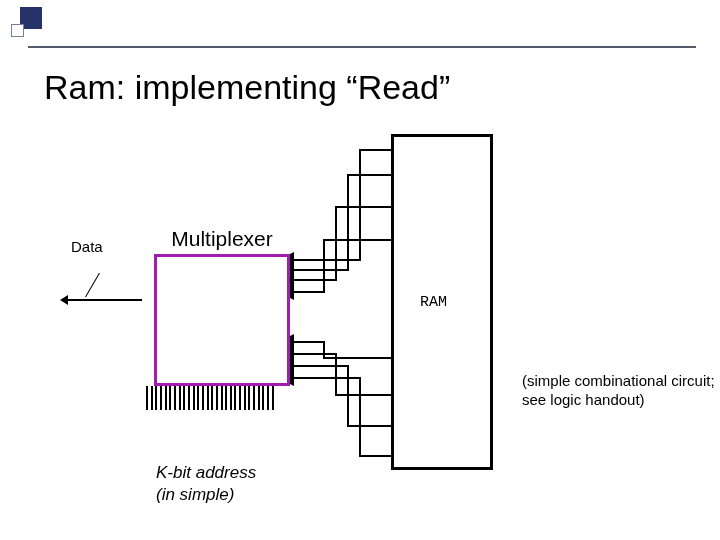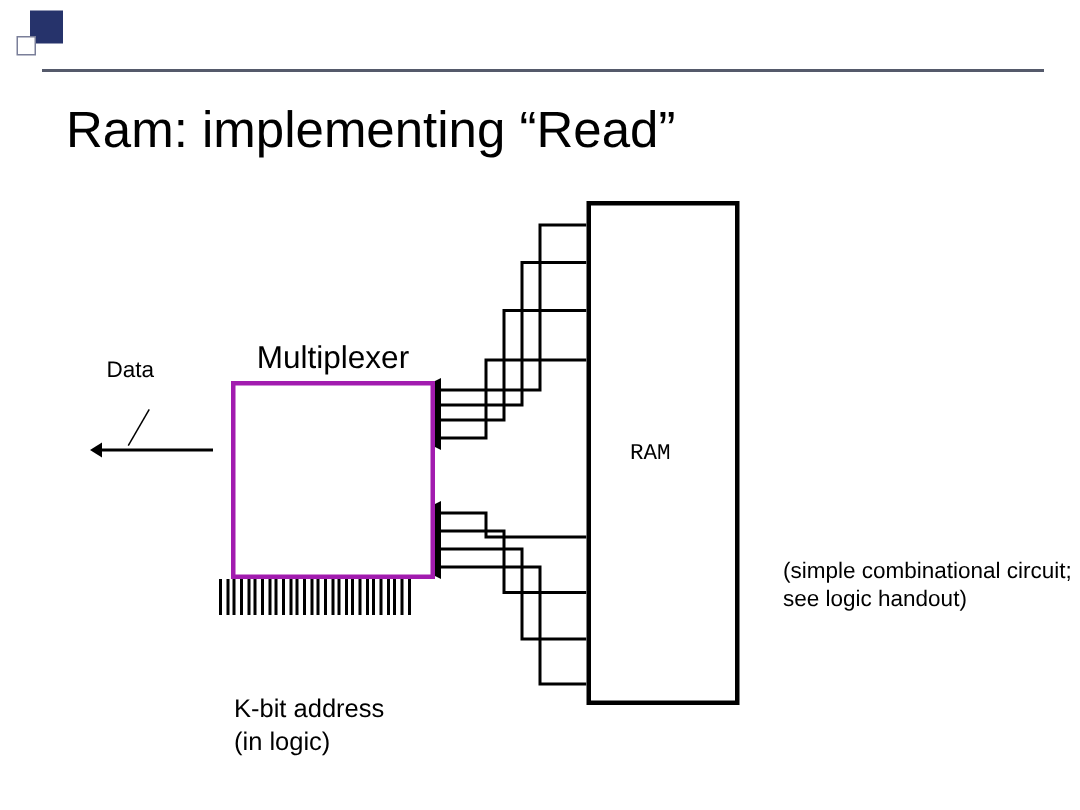--- a/index.html
+++ b/index.html
@@ -98,20 +98,21 @@
     left: 71px;
     top: 238px;
     font-size: 15px;
   }
   .kbit {
     position: absolute;
     left: 156px;
     top: 462px;
     font-size: 17px;
     line-height: 1.3;
+    font-style: italic;
   }
   .rhs {
     position: absolute;
     left: 522px;
     top: 256px;
     width: 196px;
     font-size: 15px;
     line-height: 1.25;
   }
   .rhs2 {
@@ -241,18 +242,18 @@
       <span></span>
   </div>
 
   <div class="data-label">Data</div>
   <div class="data-slash"></div>
   <div class="data-arrow"></div>
   <div class="arrowhead-left"></div>
 
   <div class="kbit">
     <span>K-bit address</span><br>
-    <span>(in logic)</span>
+    <span>(in simple)</span>
   </div>
 
   <div class="rhs2">(simple combinational circuit; see logic handout)</div>
 
 </div>
 
 </body></html>

